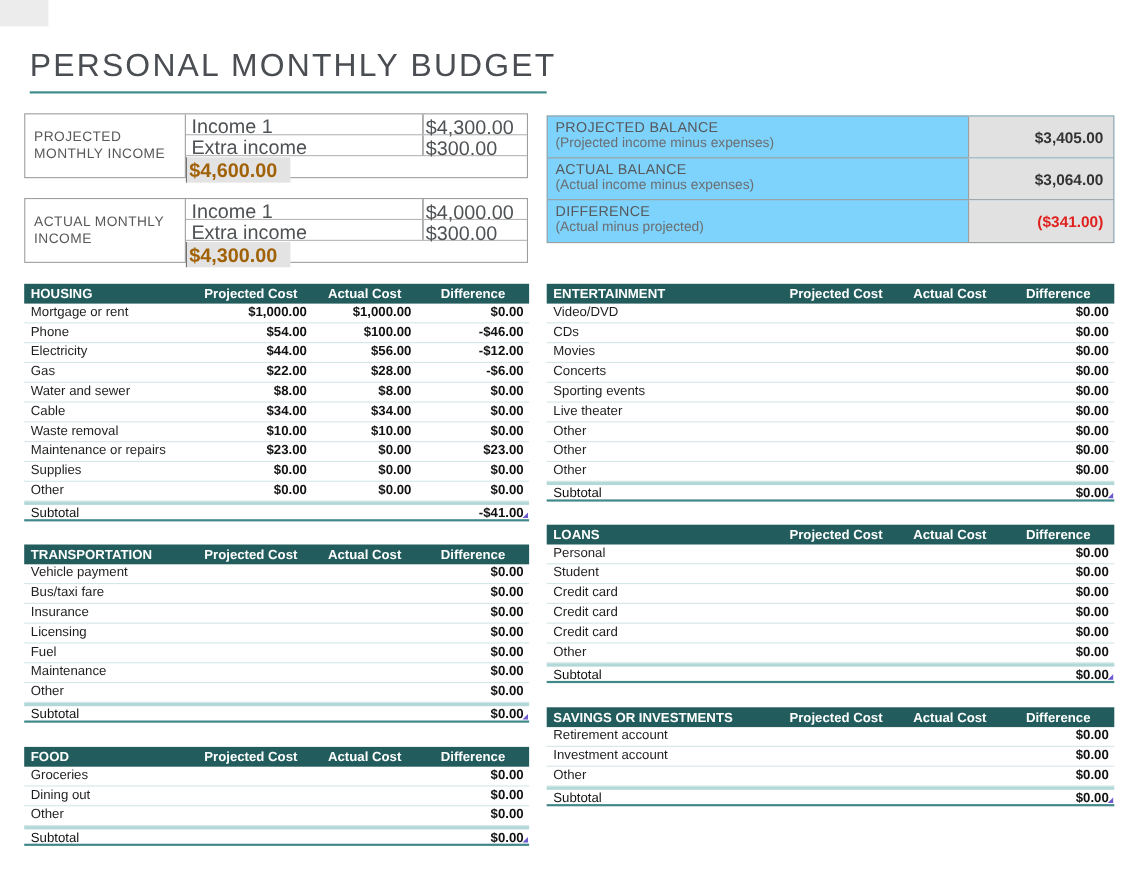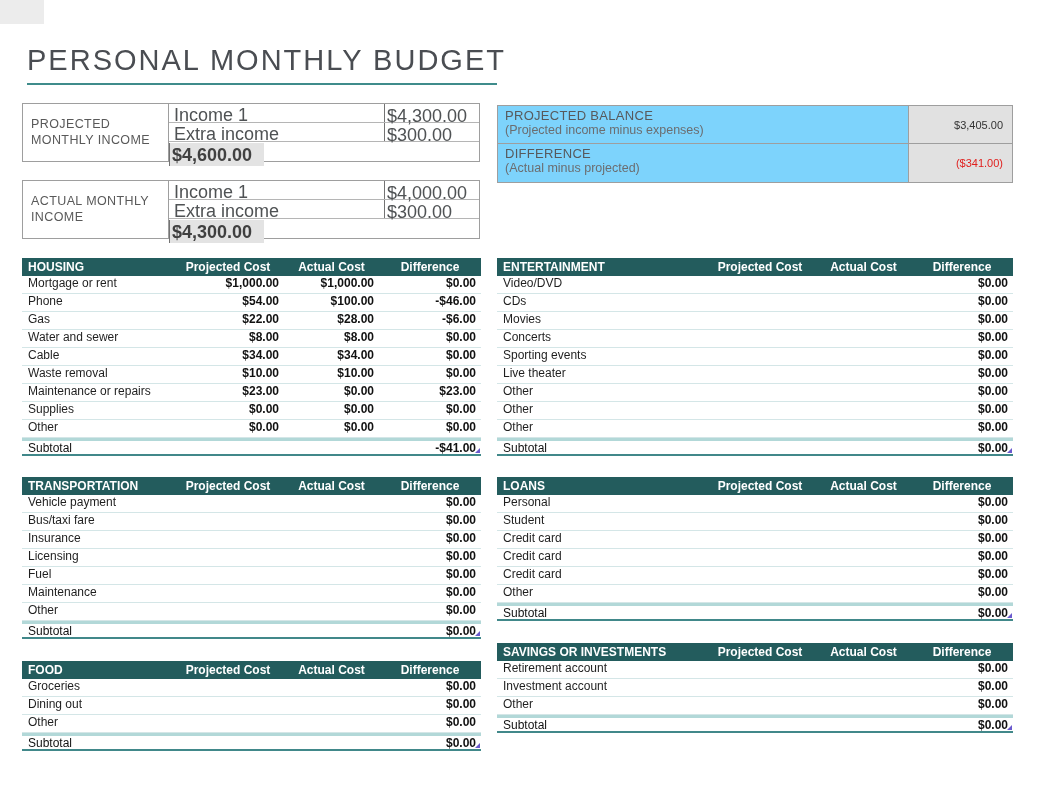--- a/index.html
+++ b/index.html
@@ -43,39 +43,39 @@
   .income-row:last-child { border-bottom: none; flex-direction: column; }
   .income-item {
     flex: 1; font-size: 18px; color: #4f5254;
     padding: 1px 4px 0 5px; white-space: nowrap; overflow: hidden;
   }
   .income-value {
     width: 95px; border-left: 1px solid #737373;
     font-size: 18px; color: #4f5254; text-align: left;
     padding: 2px 6px 0 2px; white-space: nowrap;
   }
-  .income-row.total .income-value { background: #e3e3e3; color: #404040; font-weight: bold; }
+  .income-row.total .income-value { background: #e3e3e3; color: #a16207; font-weight: bold; }
 
   
   .balance-box {
     position: absolute; left: 497px; top: 105px; width: 516px;
     border: 1px solid #9e9e9e; background: #7dd3fc;
   }
   .balance-row { display: flex; height: 38px; border-bottom: 1px solid #9e9e9e; }
   .balance-row:last-child { border-bottom: none; }
   .balance-labels { flex: 1; padding: 2px 4px 0 7px; overflow: hidden; }
   .balance-title {
     font-size: 13px; color: #57595c; letter-spacing: .3px;
     text-transform: uppercase; white-space: nowrap;
   }
   .balance-subtitle { font-size: 12.5px; color: #6b6d70; white-space: nowrap; }
   .balance-value {
-    width: 104px; border-left: 1px solid #9e9e9e; background: #e1e1e1;
+    width: 132px; border-left: 1px solid #9e9e9e; background: #e1e1e1;
     display: flex; align-items: center; justify-content: flex-end;
-    padding-right: 9px; font-size: 11px; font-weight: normal; color: #333;
+    padding-right: 9px; font-size: 14px; font-weight: bold; color: #333;
     white-space: nowrap;
   }
   .balance-value.negative { color: #e0201e; }
 
   
   .col { position: absolute; top: 258px; }
   .col-left  { left: 22px;  width: 459px; }
   .col-right { left: 497px; width: 516px; }
   .cat-table { width: 100%; background: #fff; }
   .cat-table.gap-sm { margin-top: 21px; }
@@ -168,20 +168,27 @@
 <div class="balance-box">
   <div class="balance-row">
     <div class="balance-labels">
       <div class="balance-title">PROJECTED BALANCE</div>
       <div class="balance-subtitle">(Projected income minus expenses)</div>
     </div>
     <div class="balance-value">$3,405.00</div>
   </div>
   <div class="balance-row">
     <div class="balance-labels">
+      <div class="balance-title">ACTUAL BALANCE</div>
+      <div class="balance-subtitle">(Actual income minus expenses)</div>
+    </div>
+    <div class="balance-value">$3,064.00</div>
+  </div>
+  <div class="balance-row">
+    <div class="balance-labels">
       <div class="balance-title">DIFFERENCE</div>
       <div class="balance-subtitle">(Actual minus projected)</div>
     </div>
     <div class="balance-value negative">($341.00)</div>
   </div>
 </div>
 
 <div class="col col-left">
   <div class="cat-table">
     <div class="cat-header">
@@ -197,20 +204,26 @@
           <div class="cell-act num">$1,000.00</div>
           <div class="cell-diff num">$0.00</div>
         </div>
         <div class="cat-row">
           <div class="cell-name">Phone</div>
           <div class="cell-proj num">$54.00</div>
           <div class="cell-act num">$100.00</div>
           <div class="cell-diff num">-$46.00</div>
         </div>
         <div class="cat-row">
+          <div class="cell-name">Electricity</div>
+          <div class="cell-proj num">$44.00</div>
+          <div class="cell-act num">$56.00</div>
+          <div class="cell-diff num">-$12.00</div>
+        </div>
+        <div class="cat-row">
           <div class="cell-name">Gas</div>
           <div class="cell-proj num">$22.00</div>
           <div class="cell-act num">$28.00</div>
           <div class="cell-diff num">-$6.00</div>
         </div>
         <div class="cat-row">
           <div class="cell-name">Water and sewer</div>
           <div class="cell-proj num">$8.00</div>
           <div class="cell-act num">$8.00</div>
           <div class="cell-diff num">$0.00</div>

